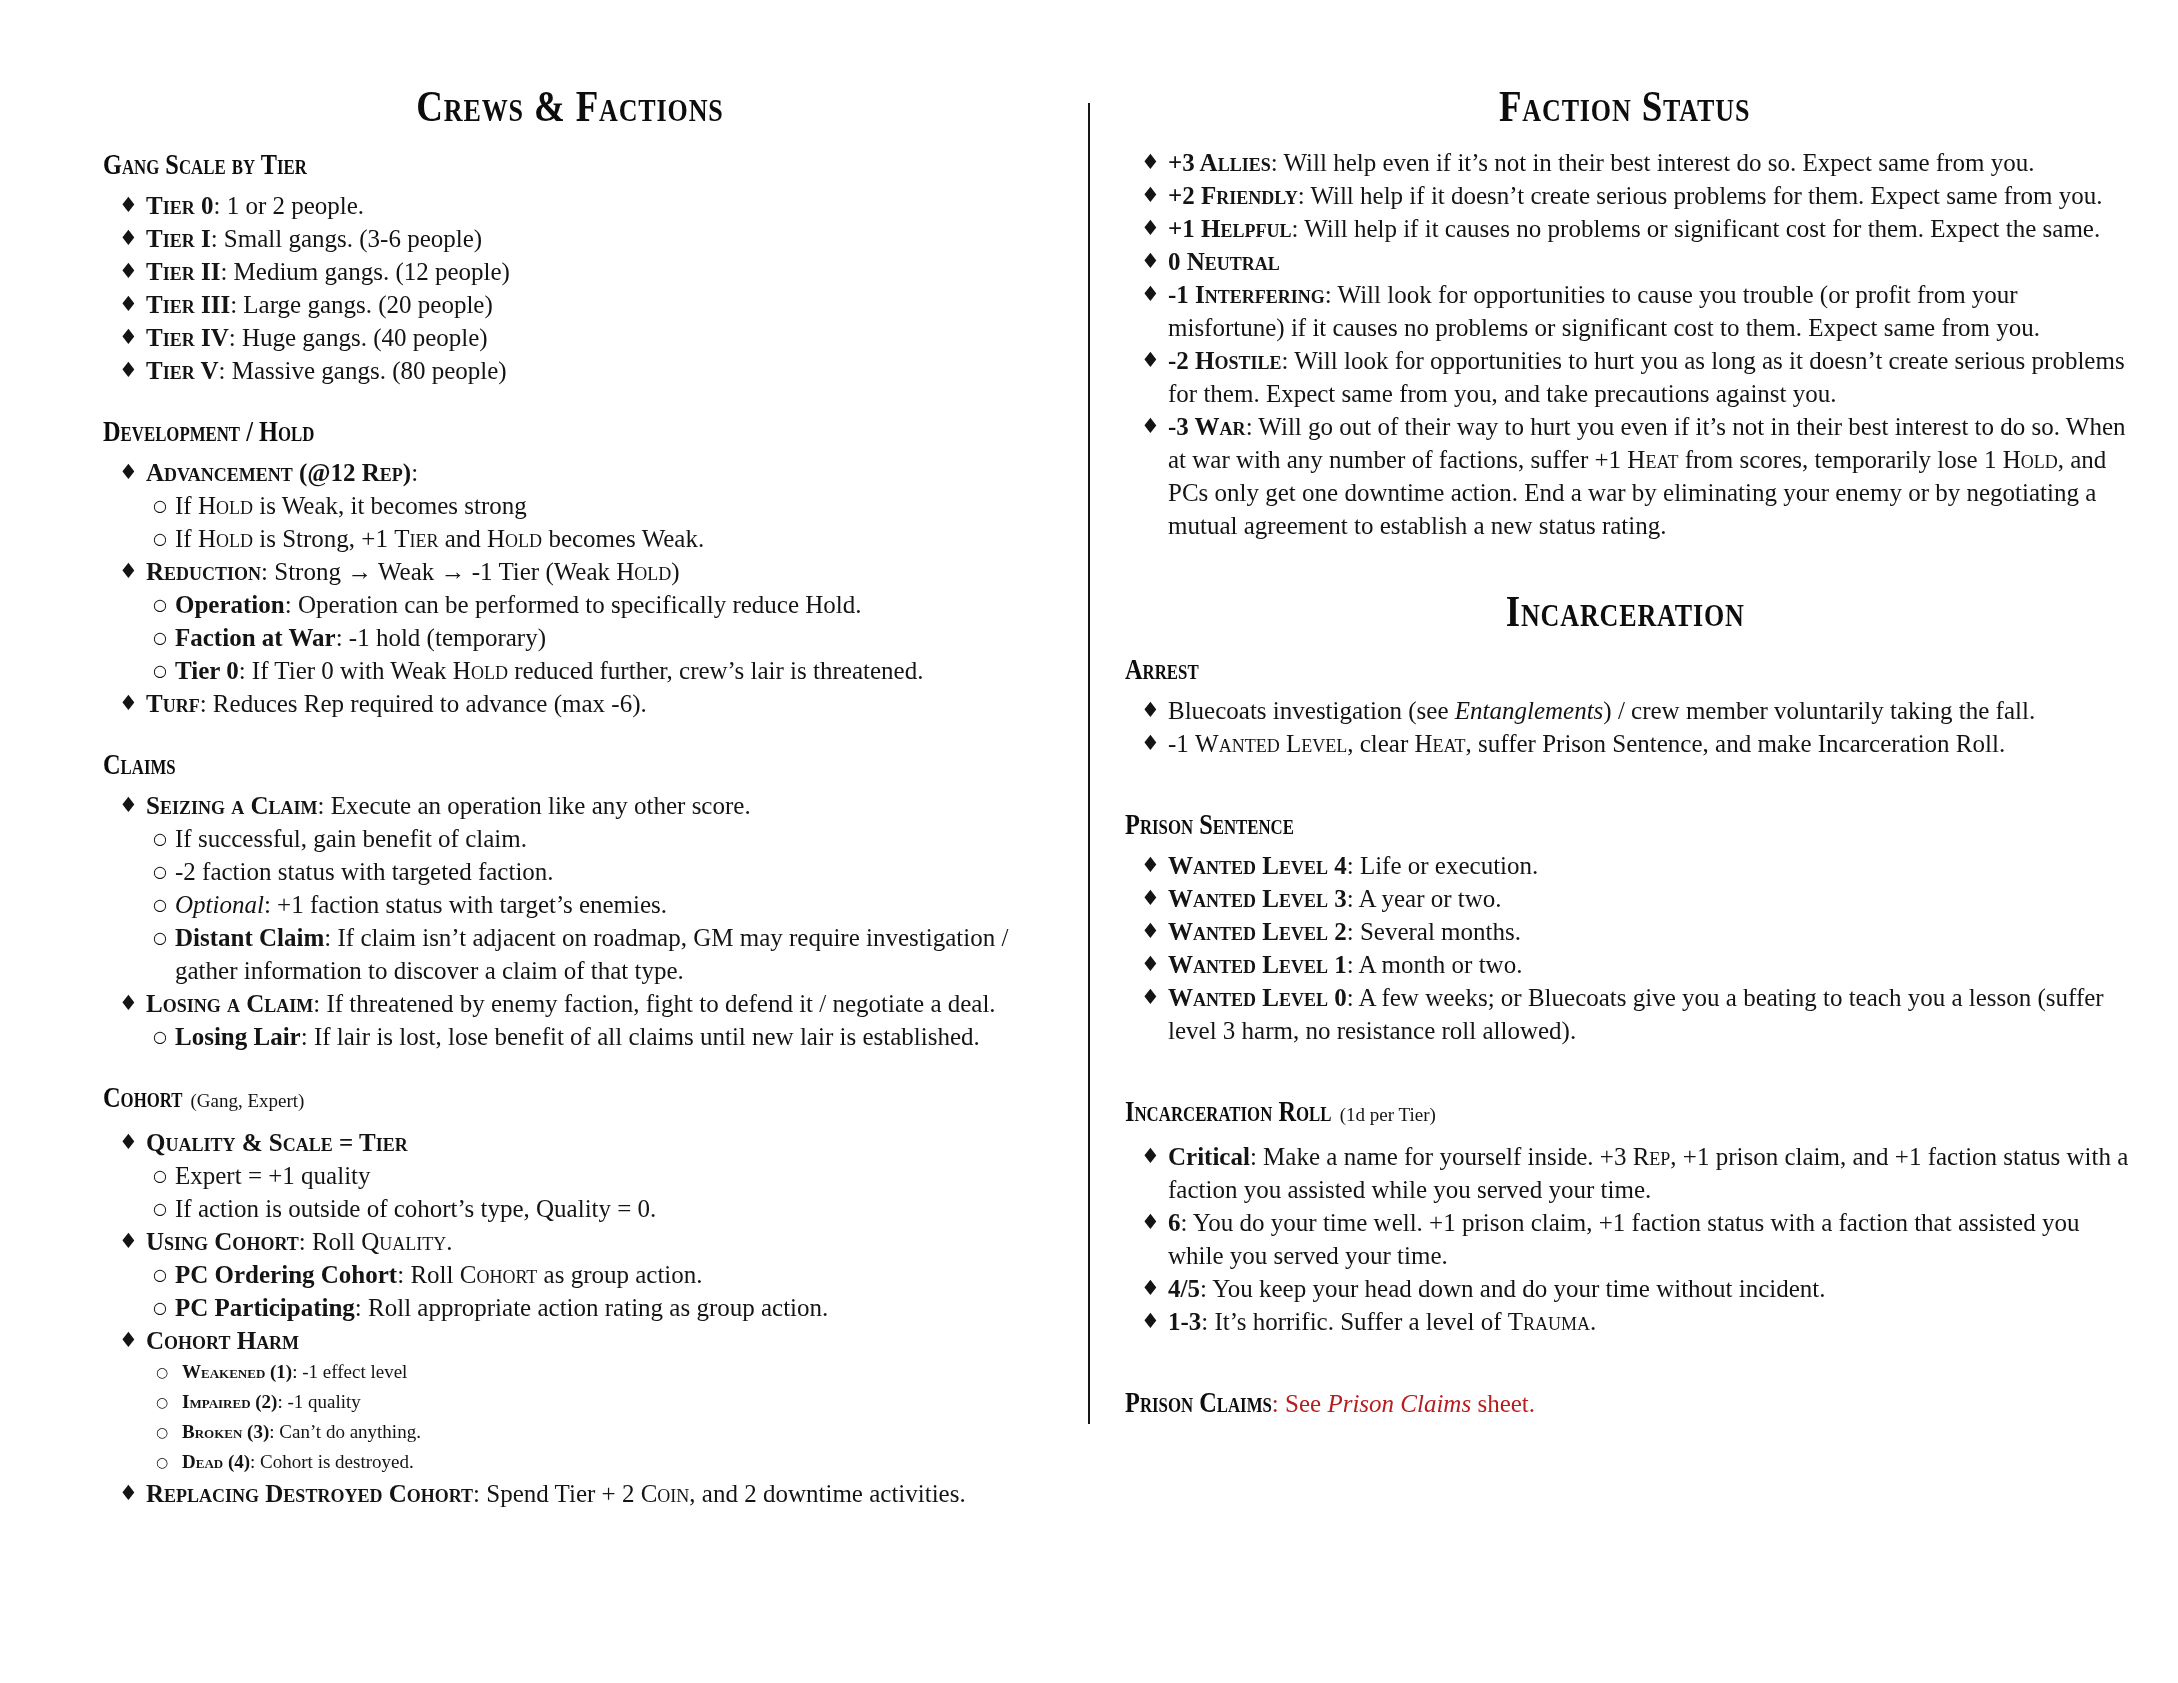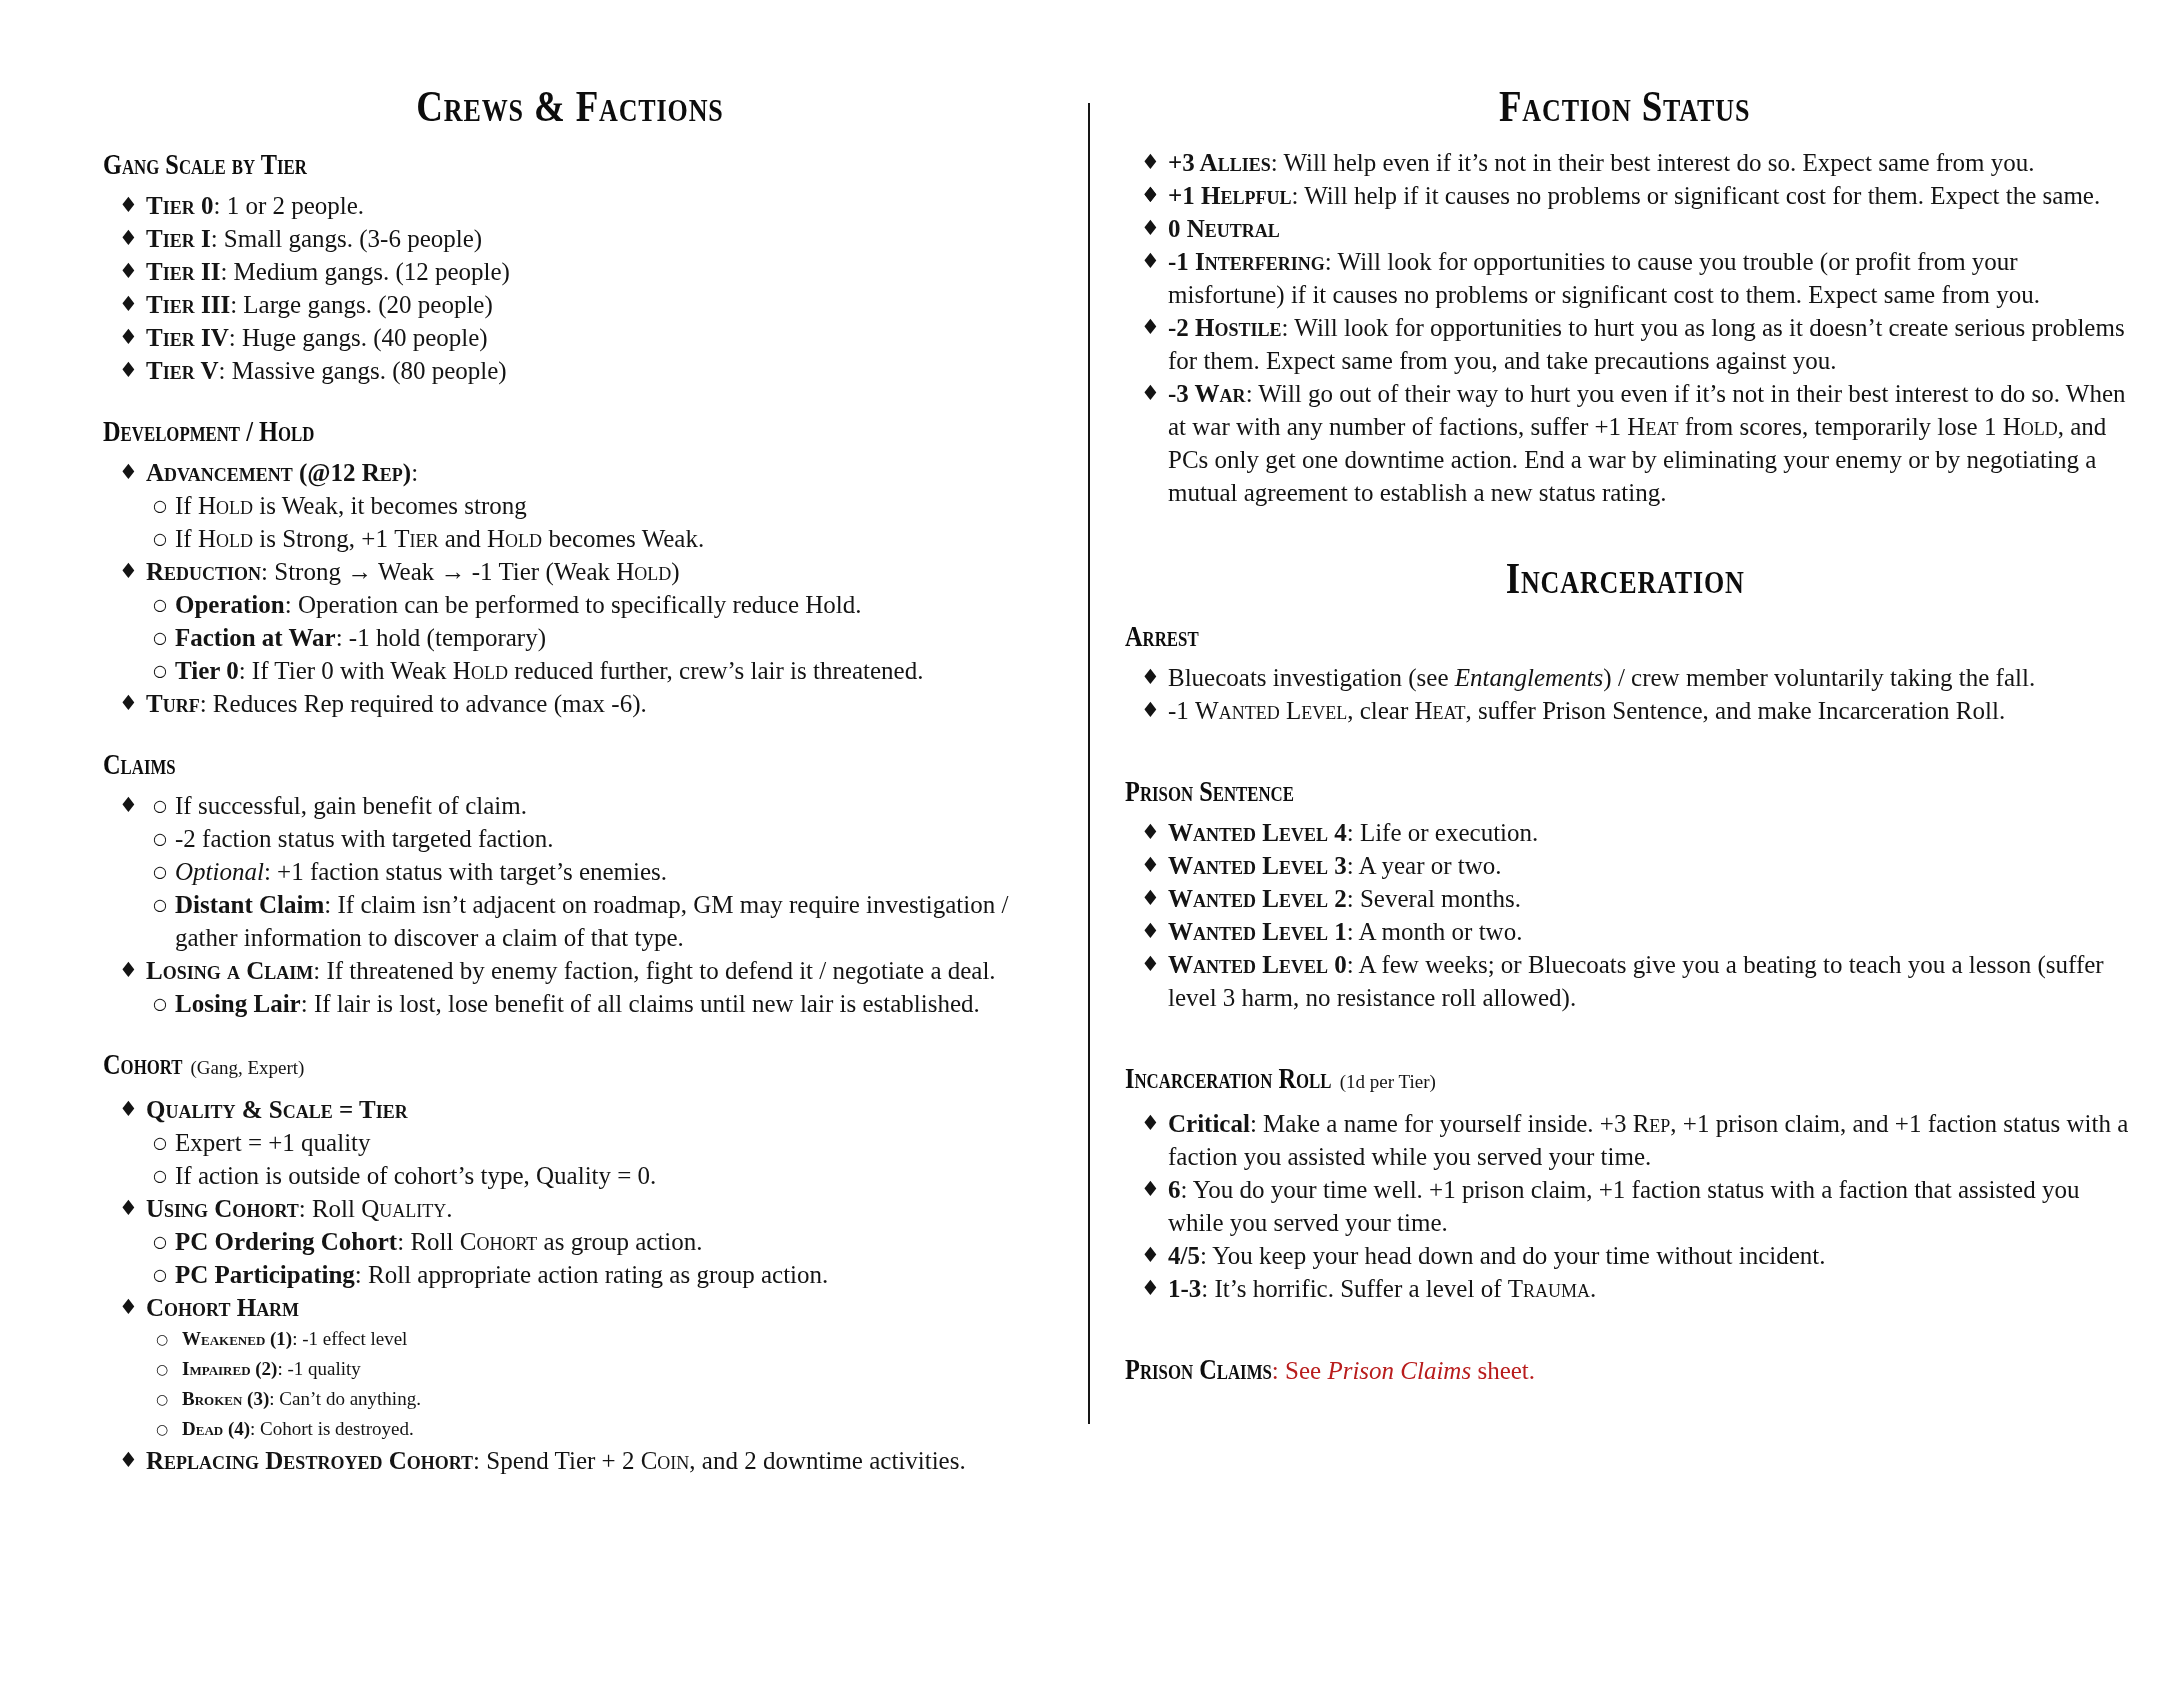--- a/index.html
+++ b/index.html
@@ -95,21 +95,21 @@
           <div class="item l1"><span class="bullet">♦</span><span class="item-text"><span class="r-scb">Reduction</span><span class="r-n">: Strong → Weak → -1 Tier (Weak </span><span class="r-sc">Hold</span><span class="r-n">)</span></span></div>
           <div class="item l2"><span class="bullet">○</span><span class="item-text"><span class="r-b">Operation</span><span class="r-n">: Operation can be performed to specifically reduce Hold.</span></span></div>
           <div class="item l2"><span class="bullet">○</span><span class="item-text"><span class="r-b">Faction at War</span><span class="r-n">: -1 hold (temporary)</span></span></div>
           <div class="item l2"><span class="bullet">○</span><span class="item-text"><span class="r-b">Tier 0</span><span class="r-n">: If Tier 0 with Weak </span><span class="r-sc">Hold</span><span class="r-n"> reduced further, crew’s lair is threatened.</span></span></div>
           <div class="item l1"><span class="bullet">♦</span><span class="item-text"><span class="r-scb">Turf</span><span class="r-n">: Reduces Rep required to advance (max -6).</span></span></div>
         </div>
       </section>
       <section class="section">
         <h2 class="heading"><span class="condense condense-left" style="margin-right: -14px;">Claims</span></h2>
         <div class="items">
-          <div class="item l1"><span class="bullet">♦</span></div>
+          <div class="item l1"><span class="bullet">♦</span><span class="item-text"><span class="r-scb">Seizing a Claim</span><span class="r-n">: Execute an operation like any other score.</span></span></div>
           <div class="item l2"><span class="bullet">○</span><span class="item-text"><span class="r-n">If successful, gain benefit of claim.</span></span></div>
           <div class="item l2"><span class="bullet">○</span><span class="item-text"><span class="r-n">-2 faction status with targeted faction.</span></span></div>
           <div class="item l2"><span class="bullet">○</span><span class="item-text"><span class="r-i">Optional</span><span class="r-n">: +1 faction status with target’s enemies.</span></span></div>
           <div class="item l2"><span class="bullet">○</span><span class="item-text"><span class="r-b">Distant Claim</span><span class="r-n">: If claim isn’t adjacent on roadmap, GM may require investigation / gather information to discover a claim of that type.</span></span></div>
           <div class="item l1"><span class="bullet">♦</span><span class="item-text"><span class="r-scb">Losing a Claim</span><span class="r-n">: If threatened by enemy faction, fight to defend it / negotiate a deal.</span></span></div>
           <div class="item l2"><span class="bullet">○</span><span class="item-text"><span class="r-b">Losing Lair</span><span class="r-n">: If lair is lost, lose benefit of all claims until new lair is established.</span></span></div>
         </div>
       </section>
       <section class="section">
         <h2 class="heading"><span class="condense condense-left" style="margin-right: -15.3px;">Cohort</span><span class="suffix">(Gang, Expert)</span></h2>
@@ -128,21 +128,21 @@
           <div class="item l1"><span class="bullet">♦</span><span class="item-text"><span class="r-scb">Replacing Destroyed Cohort</span><span class="r-n">: Spend Tier + 2 </span><span class="r-sc">Coin</span><span class="r-n">, and 2 downtime activities.</span></span></div>
         </div>
       </section>
     </div>
   <div class="divider"></div>
   <div class="col col-right" id="col1">
       <h1 class="title"><span class="condense condense-center">Faction Status</span></h1>
       <section class="section">
         <div class="items">
           <div class="item l1"><span class="bullet">♦</span><span class="item-text"><span class="r-scb">+3 Allies</span><span class="r-n">: Will help even if it’s not in their best interest do so. Expect same from you.</span></span></div>
-          <div class="item l1"><span class="bullet">♦</span></div>
+          <div class="item l1"><span class="bullet">♦</span><span class="item-text"><span class="r-scb">+2 Friendly</span><span class="r-n">: Will help if it doesn’t create serious problems for them. Expect same from you.</span></span></div>
           <div class="item l1"><span class="bullet">♦</span><span class="item-text"><span class="r-scb">+1 Helpful</span><span class="r-n">: Will help if it causes no problems or significant cost for them. Expect the same.</span></span></div>
           <div class="item l1"><span class="bullet">♦</span><span class="item-text"><span class="r-scb">0 Neutral</span></span></div>
           <div class="item l1"><span class="bullet">♦</span><span class="item-text"><span class="r-scb">-1 Interfering</span><span class="r-n">: Will look for opportunities to cause you trouble (or profit from your misfortune) if it causes no problems or significant cost to them. Expect same from you.</span></span></div>
           <div class="item l1"><span class="bullet">♦</span><span class="item-text"><span class="r-scb">-2 Hostile</span><span class="r-n">: Will look for opportunities to hurt you as long as it doesn’t create serious problems for them. Expect same from you, and take precautions against you.</span></span></div>
           <div class="item l1"><span class="bullet">♦</span><span class="item-text"><span class="r-scb">-3 War</span><span class="r-n">: Will go out of their way to hurt you even if it’s not in their best interest to do so. When at war with any number of factions, suffer +1 </span><span class="r-sc">Heat</span><span class="r-n"> from scores, temporarily lose 1 </span><span class="r-sc">Hold</span><span class="r-n">, and PCs only get one downtime action. End a war by eliminating your enemy or by negotiating a mutual agreement to establish a new status rating.</span></span></div>
         </div>
       </section>
       <h1 class="title gap-title"><span class="condense condense-center">Incarceration</span></h1>
       <section class="section">
         <h2 class="heading"><span class="condense condense-left" style="margin-right: -14.2px;">Arrest</span></h2>

